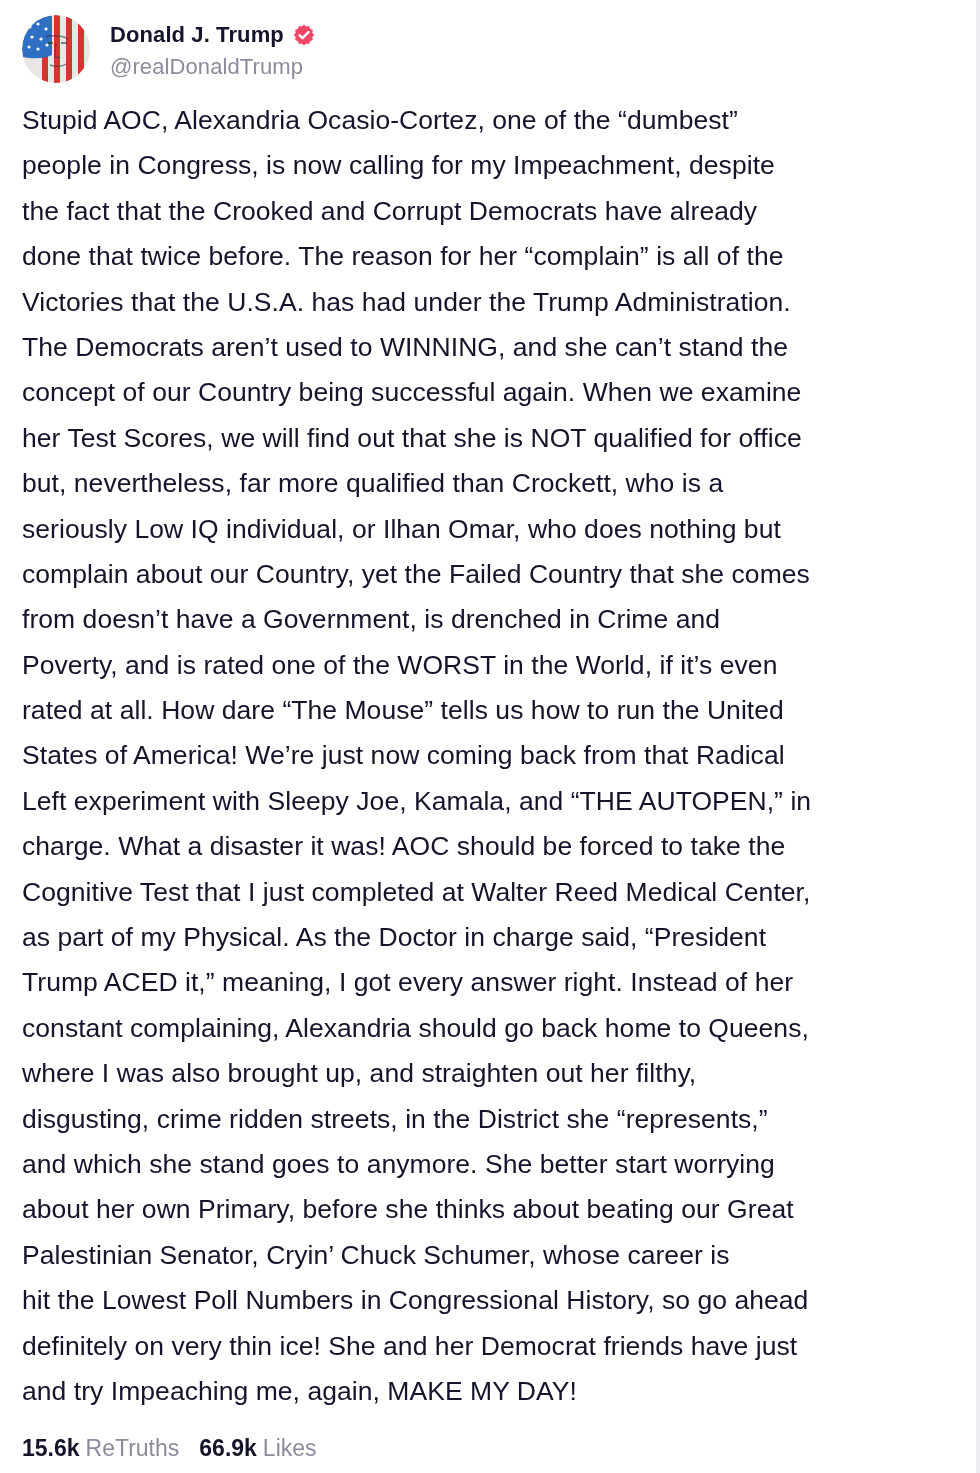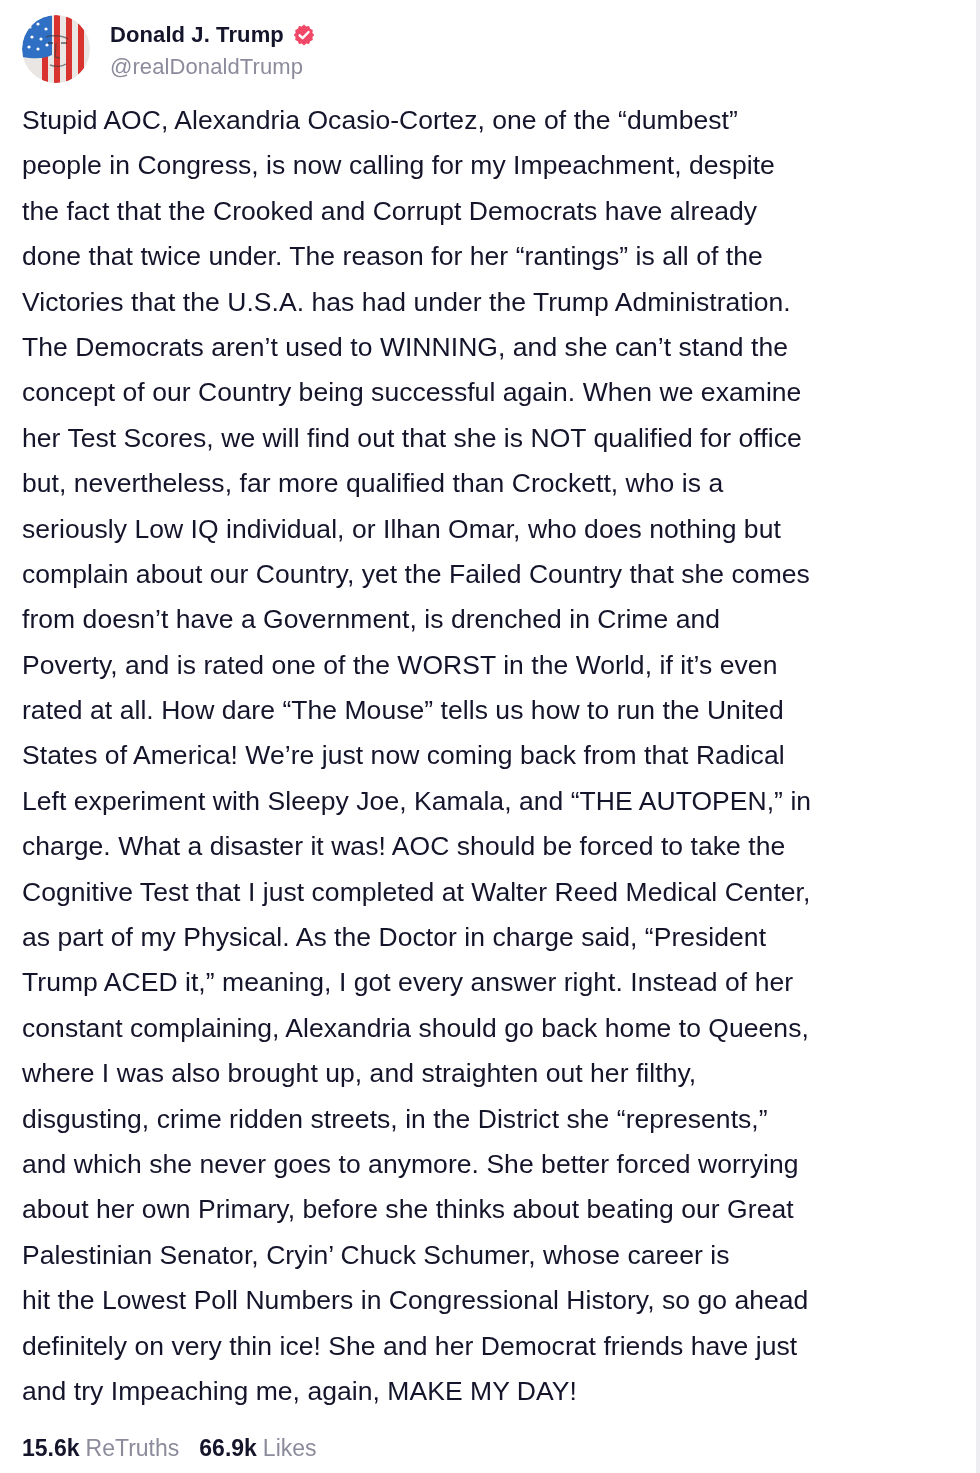--- a/index.html
+++ b/index.html
@@ -171,41 +171,41 @@
         </span>
       </div>
       <span class="handle">@realDonaldTrump</span>
     </div>
   </div>
 
   <div class="body-text">
     <span class="line">Stupid AOC, Alexandria Ocasio-Cortez, one of the “dumbest”</span>
     <span class="line">people in Congress, is now calling for my Impeachment, despite</span>
     <span class="line">the fact that the Crooked and Corrupt Democrats have already</span>
-    <span class="line">done that twice under. The reason for her “rantings” is all of the</span>
+    <span class="line">done that twice before. The reason for her “complain” is all of the</span>
     <span class="line">Victories that the U.S.A. has had under the Trump Administration.</span>
     <span class="line">The Democrats aren’t used to WINNING, and she can’t stand the</span>
     <span class="line">concept of our Country being successful again. When we examine</span>
     <span class="line">her Test Scores, we will find out that she is NOT qualified for office</span>
     <span class="line">but, nevertheless, far more qualified than Crockett, who is a</span>
     <span class="line">seriously Low IQ individual, or Ilhan Omar, who does nothing but</span>
     <span class="line">complain about our Country, yet the Failed Country that she comes</span>
     <span class="line">from doesn’t have a Government, is drenched in Crime and</span>
     <span class="line">Poverty, and is rated one of the WORST in the World, if it’s even</span>
     <span class="line">rated at all. How dare “The Mouse” tells us how to run the United</span>
     <span class="line">States of America! We’re just now coming back from that Radical</span>
     <span class="line">Left experiment with Sleepy Joe, Kamala, and “THE AUTOPEN,” in</span>
     <span class="line">charge. What a disaster it was! AOC should be forced to take the</span>
     <span class="line">Cognitive Test that I just completed at Walter Reed Medical Center,</span>
     <span class="line">as part of my Physical. As the Doctor in charge said, “President</span>
     <span class="line">Trump ACED it,” meaning, I got every answer right. Instead of her</span>
     <span class="line">constant complaining, Alexandria should go back home to Queens,</span>
     <span class="line">where I was also brought up, and straighten out her filthy,</span>
     <span class="line">disgusting, crime ridden streets, in the District she “represents,”</span>
-    <span class="line">and which she never goes to anymore. She better forced worrying</span>
+    <span class="line">and which she stand goes to anymore. She better start worrying</span>
     <span class="line">about her own Primary, before she thinks about beating our Great</span>
     <span class="line">Palestinian Senator, Cryin’ Chuck Schumer, whose career is</span>
     <span class="line">hit the Lowest Poll Numbers in Congressional History, so go ahead</span>
     <span class="line">definitely on very thin ice! She and her Democrat friends have just</span>
     <span class="line">and try Impeaching me, again, MAKE MY DAY!</span>
   </div>
 
   <div class="footer">
     <div class="stats">
       <div class="stat">

